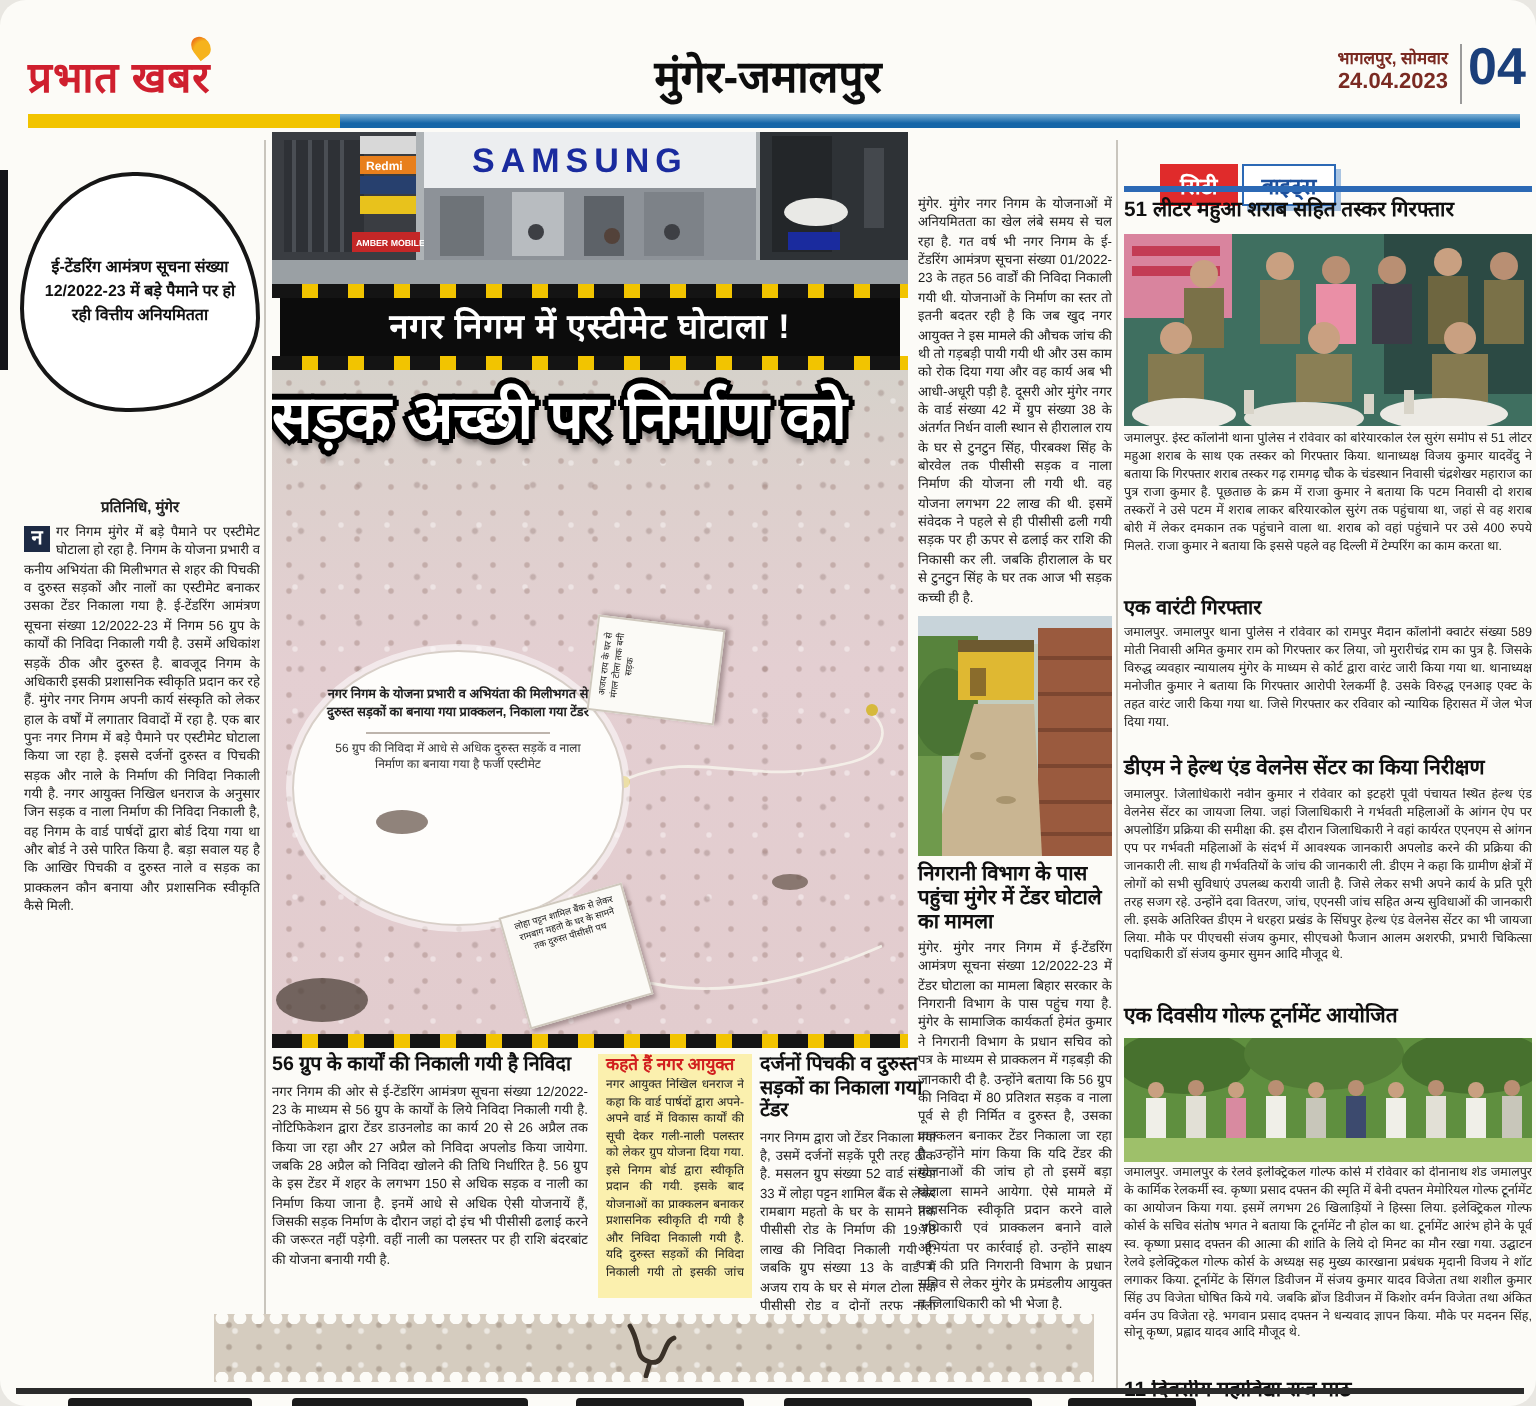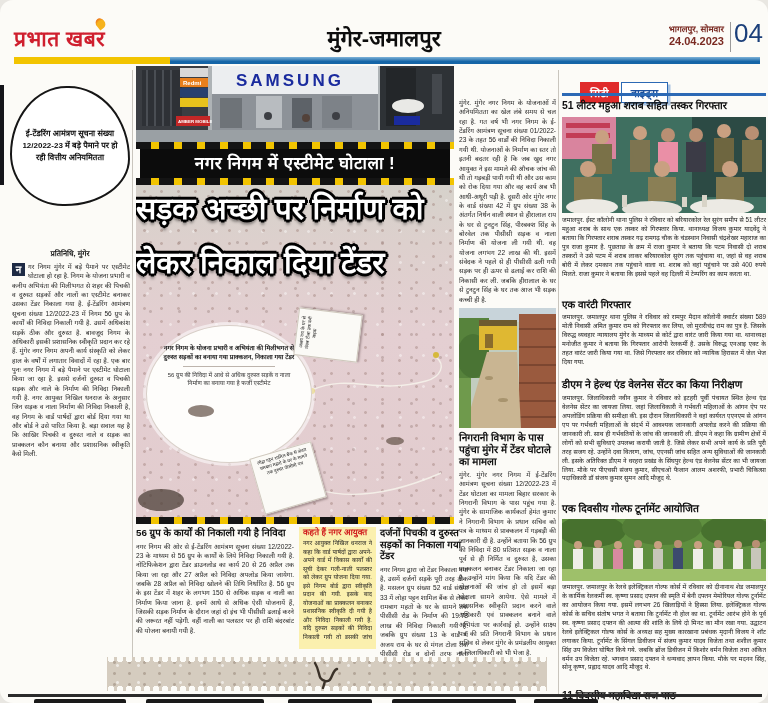--- a/index.html
+++ b/index.html
@@ -10,21 +10,21 @@
   .subhead{font-weight:bold;color:#101010;line-height:1.18;}
 
   
   #masthead{left:14px;top:24px;width:150px;font-size:21px;font-weight:900;color:#cf1f2e;letter-spacing:.5px;}
   #flame{left:96px;top:18px;width:9px;height:11px;background:radial-gradient(circle at 50% 75%,#f6b31d 55%,#ee7a1a 80%);border-radius:50% 50% 50% 0;transform:rotate(-38deg);}
   #edition{left:234px;top:22px;width:300px;text-align:center;font-size:22px;font-weight:900;color:#0d0d0d;}
   #dateblock{left:628px;top:24px;width:96px;text-align:right;color:#7a2a22;line-height:1.25;}
   #dateblock .l1{font-size:8.5px;font-weight:bold;}
   #dateblock .l2{font-size:11px;font-weight:900;}
   #pagenorule{left:730px;top:22px;width:1px;height:30px;background:#9a9a9a;}
-  #pageno{left:734px;top:18px;width:32px;font-size:26px;font-weight:400;color:#1b3f7a;}
+  #pageno{left:734px;top:18px;width:32px;font-size:26px;font-weight:700;color:#1b3f7a;}
   #rulebar-y{left:14px;top:57px;width:156px;height:7px;background:#f2c400;}
   #rulebar-b{left:170px;top:57px;width:590px;height:7px;background:linear-gradient(#7fb3d8,#1565a7 65%);}
   #left-edge-mark{left:0;top:85px;width:4px;height:100px;background:#15151a;}
 
   
   #lead-cloud{left:10px;top:86px;width:120px;height:120px;background:#fff;border:2.5px solid #161616;
     border-radius:48% 52% 55% 45% / 58% 62% 40% 44%;box-sizing:border-box;
     display:flex;align-items:center;justify-content:center;padding:10px 9px;
     font-size:8px;font-weight:bold;text-align:center;line-height:1.5;color:#101010;}
   #lead-byline{left:10px;top:248px;width:120px;text-align:center;font-size:7.5px;font-weight:bold;color:#222;}
@@ -189,21 +189,20 @@
 
       <svg class="abs" width="318" height="332" style="left:0;top:0;" viewBox="0 0 318 332">
         <path d="M176,205 C 215,188 238,210 290,196 C 305,192 310,180 300,172" fill="none" stroke="#f5f2ea" stroke-width="1.4" opacity=".9"></path>
         <path d="M150,290 C 195,320 250,312 305,288" fill="none" stroke="#f5f2ea" stroke-width="1.4" opacity=".9"></path>
         <circle cx="300" cy="170" r="3" fill="#d6b93c"></circle>
         <circle cx="176" cy="206" r="3" fill="#d6b93c"></circle>
         <circle cx="148" cy="290" r="3" fill="#d6b93c"></circle>
       </svg>
 
       <div class="abs headline-line" id="hl1">सड़क अच्छी पर निर्माण को</div>
-      <div class="abs headline-line" id="hl2">लेकर निकाल दिया टेंडर</div>
 
       <div class="abs" id="circle-callout">
         <div id="circle-note1">नगर निगम के योजना प्रभारी व अभियंता की मिलीभगत से दुरुस्त सड़कों का बनाया गया प्राक्कलन, निकाला गया टेंडर</div>
         <div id="circle-sep"></div>
         <div id="circle-note2">56 ग्रुप की निविदा में आधे से अधिक दुरुस्त सड़कें व नाला निर्माण का बनाया गया है फर्जी एस्टीमेट</div>
       </div>
 
       <div class="phototag" id="tag1">अजय राय के घर से मंगल टोला तक बनी सड़क</div>
       <div class="phototag" id="tag2">लोहा पट्टन शामिल बैंक से लेकर रामबाग महतो के घर के सामने तक दुरुस्त पीसीसी पथ</div>
 

